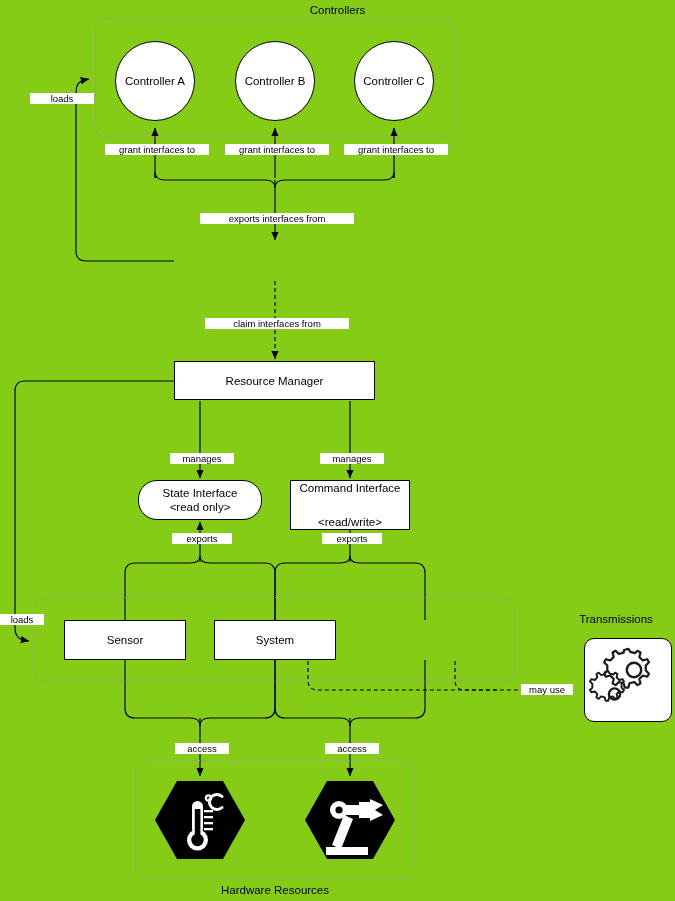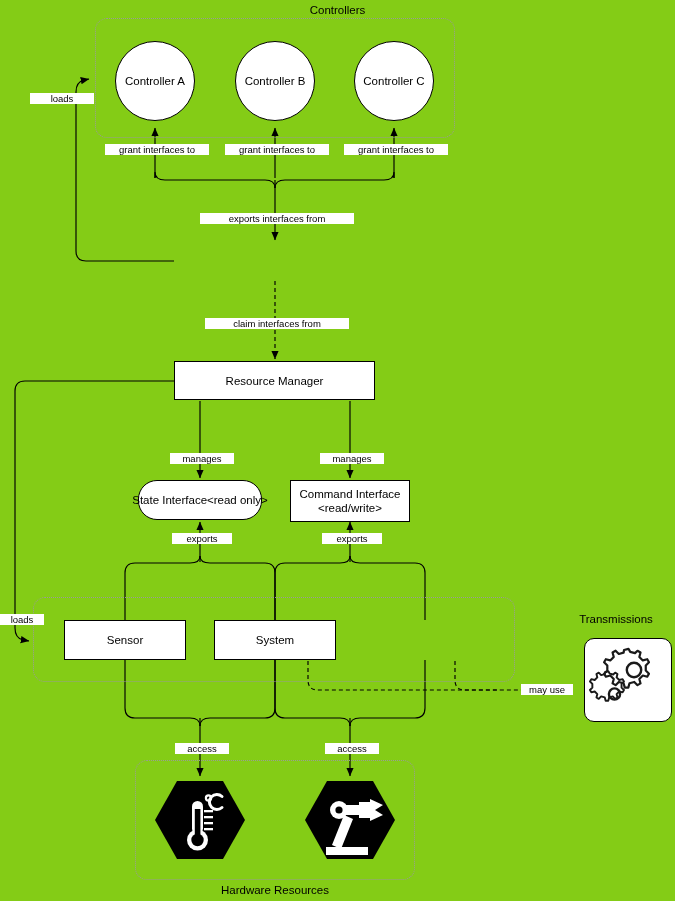--- a/index.html
+++ b/index.html
@@ -177,26 +177,26 @@
   <div class="edge-label" style="left:205px; top:318px; width:140px;">claim interfaces from</div>
 
   <div class="boxnode" style="left:174px; top:361px; width:201px; height:39px;">
     <span class="node-label" style="position:static;">Resource Manager</span>
   </div>
 
   <div class="edge-label" style="left:170px; top:453px; width:60px;">manages</div>
 
   <div class="edge-label" style="left:320px; top:453px; width:60px;">manages</div>
 
-  <div class="boxnode" style="left:138px; top:480px; width:124px; height:40px; flex-direction:row;border-radius:19px;">
+  <div class="boxnode" style="left:138px; top:480px; width:124px; height:40px; flex-direction:column;border-radius:19px;">
     <span class="node-label" style="position:static;">State Interface</span>
     <span class="node-label" style="position:static;">&lt;read only&gt;</span>
   </div>
 
-  <div class="boxnode" style="left:290px; top:480px; width:120px; height:42px; flex-direction:column;">
+  <div class="boxnode" style="left:290px; top:480px; width:120px; height:50px; flex-direction:column;justify-content:space-between;">
     <span class="node-label" style="position:static;">Command Interface</span>
     <span class="node-label" style="position:static;">&lt;read/write&gt;</span>
   </div>
 
   <div class="edge-label" style="left:172px; top:533px; width:56px;">exports</div>
 
   <div class="edge-label" style="left:322px; top:533px; width:56px;">exports</div>
 
   <div class="groupbox" style="left:33px; top:597px; width:482px; height:85px;"></div>
 

